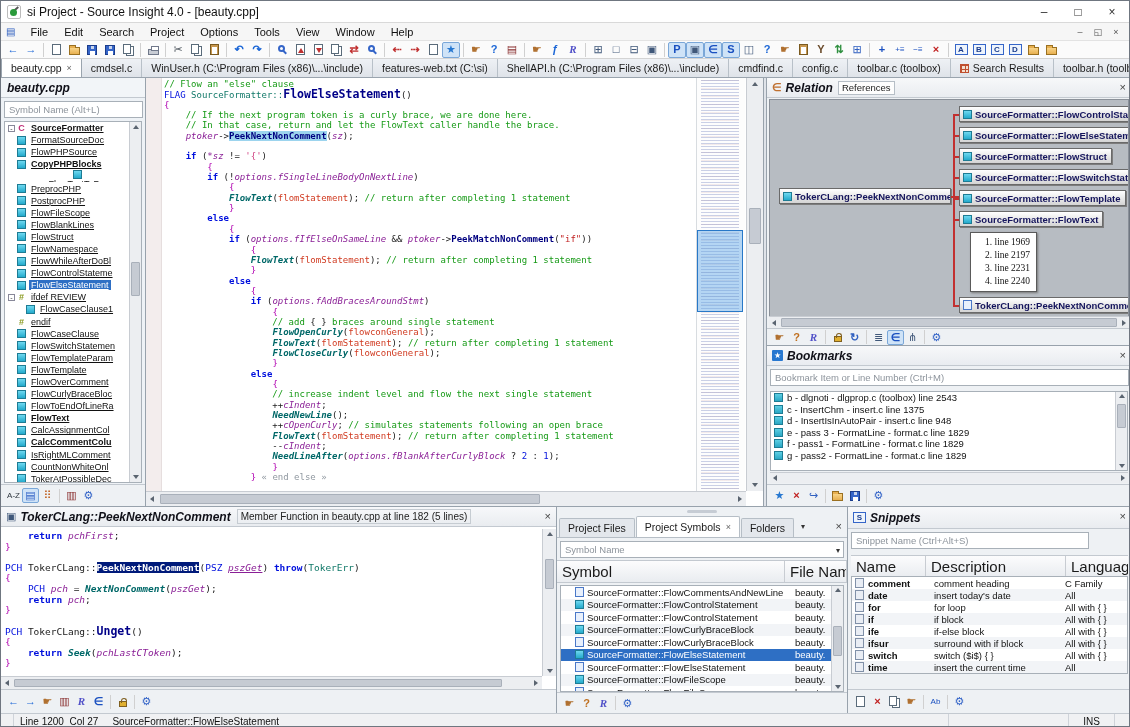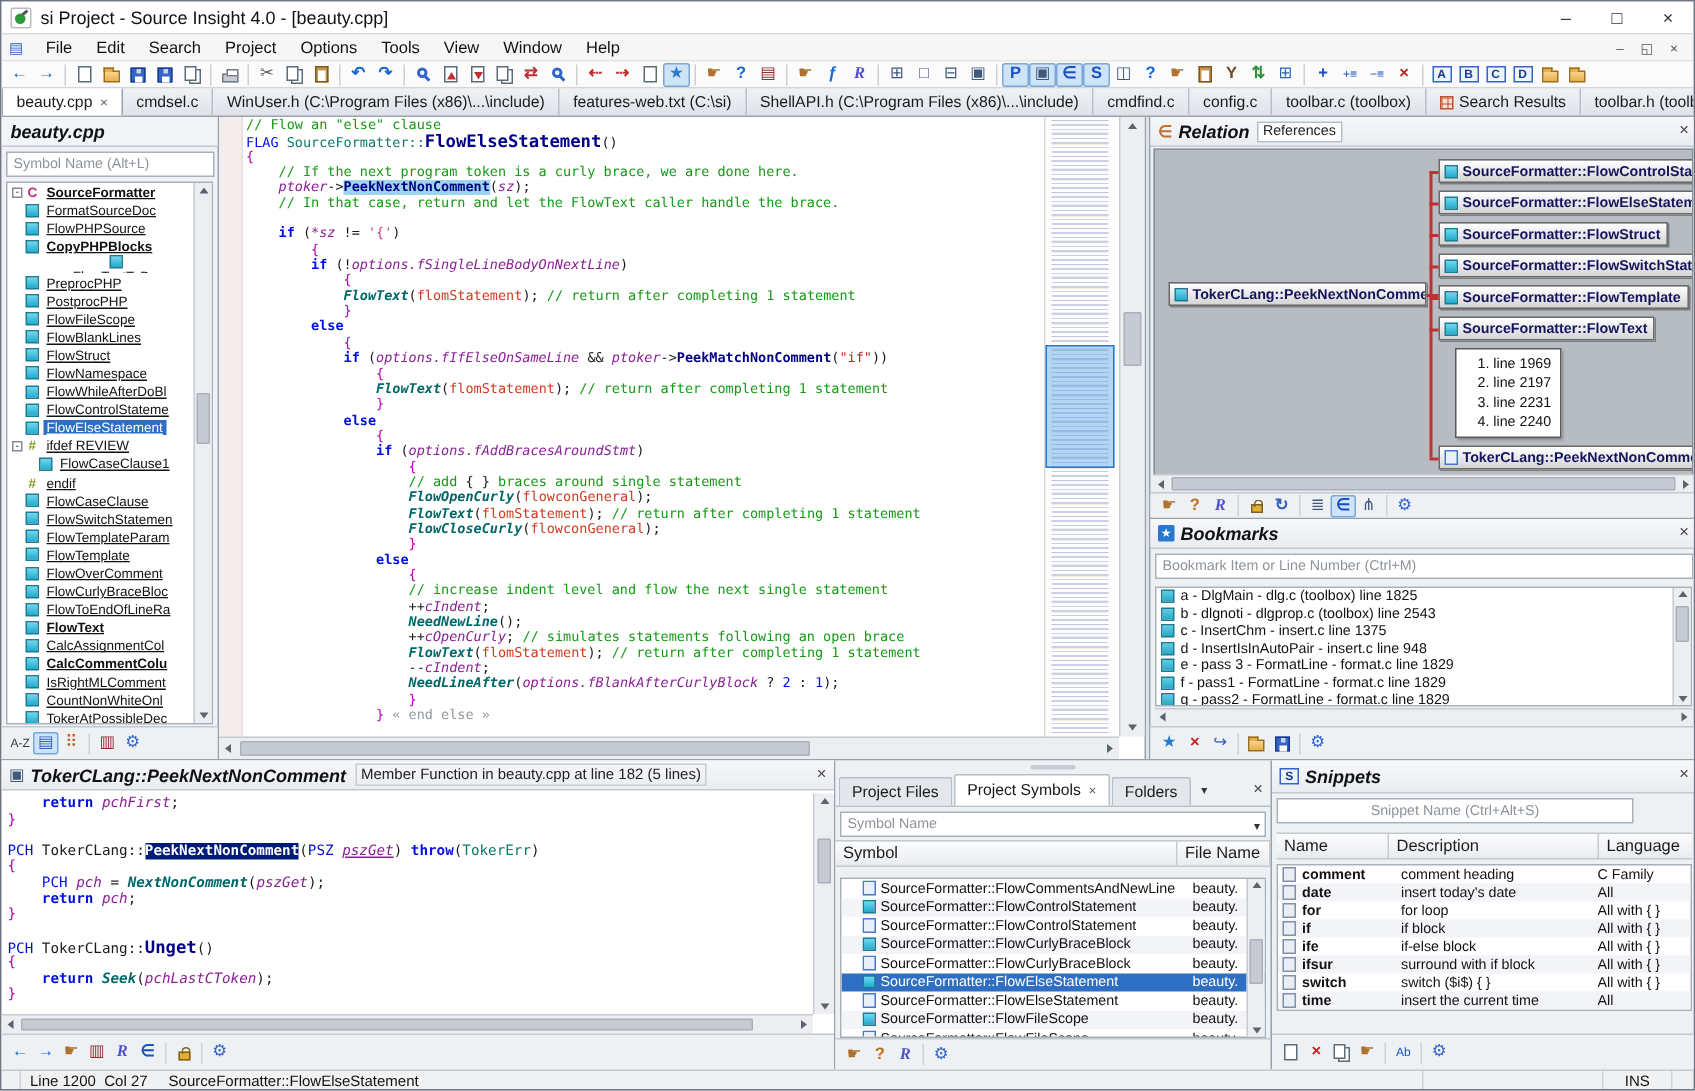--- a/index.html
+++ b/index.html
@@ -60,21 +60,21 @@
 
   
   .phead{height:20px;display:flex;align-items:center;background:linear-gradient(#f7f8fa,#e9ecf0);border-bottom:1px solid #c3c9d0;padding:0 5px;position:relative;}
   .ptitle{font-size:12px;font-weight:bold;font-style:italic;color:#101018;margin-left:4px;white-space:nowrap;}
   .pbadge{font-size:9.5px;color:#222;border:1px solid #b6bec6;background:#fdfdfd;padding:0 3px;margin-left:5px;line-height:12px;}
   .pclose{position:absolute;right:5px;top:3px;font-size:11px;color:#444;}
   .pheadico{font-size:11px;}
   .pinput{display:block;border:1px solid #a8b0b8;background:#fff;font-size:9.5px;font-family:"Liberation Sans",sans-serif;color:#222;padding:2px 4px;outline:none;}
   .pinput::placeholder{color:#8d949c;}
   .ptool{display:flex;align-items:center;padding-left:4px;background:#eef1f4;}
-  .colhead{display:flex;background:linear-gradient(#fcfcfd,#e9ecf0);border:1px solid #c3c9d0;border-left:none;border-right:none;font-size:11px;color:#1a1a1a;}
+  .colhead{display:flex;background:linear-gradient(#fcfcfd,#e9ecf0);border:1px solid #c3c9d0;border-left:none;border-right:none;font-size:15px;color:#1a1a1a;}
   .colhead>div{padding:2px 5px;border-right:1px solid #c8ccd2;overflow:hidden;white-space:nowrap;}
 
   
   .sb{background:#eceef1;position:absolute;}
   .sbv{width:12px;border-left:1px solid #c8ccd2;}
   .sbh{height:12px;border-top:1px solid #c8ccd2;}
   .sbthumb{position:absolute;background:#c6cbd3;border:1px solid #a9b0ba;border-radius:1px;}
   .arr{width:0;height:0;position:absolute;}
   .arr.up{border-left:3px solid transparent;border-right:3px solid transparent;border-bottom:4px solid #5a6470;left:3px;}
   .arr.dn{border-left:3px solid transparent;border-right:3px solid transparent;border-top:4px solid #5a6470;left:3px;}
@@ -127,21 +127,21 @@
   .minimap .mmc{position:absolute;left:4px;right:6px;top:2px;bottom:2px;
      background:repeating-linear-gradient(180deg,rgba(70,90,170,.28) 0 1px,transparent 1px 3px),
                 repeating-linear-gradient(180deg,rgba(160,70,70,.10) 0 1px,transparent 1px 8px);}
   .mmview{position:absolute;left:0;right:2px;top:152px;height:82px;background:rgba(90,165,230,.45);border:1px solid #2878c8;}
 
   
   .relation{position:absolute;left:765px;top:0;width:365px;height:268px;background:#eef1f4;border-left:1px solid #98a2ac;border-bottom:1px solid #98a2ac;}
   .relbody{position:absolute;left:2px;right:2px;top:21px;height:218px;background:#b7bcc2;border:1px solid #8a9099;overflow:hidden;}
   .rnode{position:absolute;height:16px;display:flex;align-items:center;background:linear-gradient(#ffffff,#d4d4d4);border:1px solid #6a6a6a;box-shadow:1px 1px 0 #7d7d7d;padding:0 4px 0 3px;font-size:9.5px;font-weight:bold;color:#14145c;white-space:nowrap;overflow:hidden;}
   .rnode .ic{margin-right:3px;}
-  .rrefs{position:absolute;background:#fff;border:1px solid #5a5a5a;box-shadow:1px 1px 2px #777;font-size:9.5px;color:#111;padding:3px 6px 3px 14px;}
+  .rrefs{position:absolute;background:#fff;border:1px solid #5a5a5a;box-shadow:1px 1px 2px #777;font-size:9.5px;color:#111;padding:3px 6px 3px 14px;font-family:Liberation Serif, serif;}
   .rrefs div{height:13px;line-height:13px;white-space:nowrap;}
   .rline{position:absolute;background:#c23030;}
   .reltool{position:absolute;left:0;bottom:0;width:100%;height:17px;border-top:1px solid #c3c9d0;}
 
   
   .bookmarks{position:absolute;left:765px;top:268px;width:365px;height:160px;background:#eef1f4;border-left:1px solid #98a2ac;}
   .bmlist{position:absolute;left:3px;right:3px;top:45px;height:80px;background:#fff;border:1px solid #a8b0b8;overflow:hidden;}
   .bmrow{display:flex;align-items:center;height:11.5px;font-size:9.5px;color:#111;white-space:nowrap;padding-left:3px;}
   .ic-bm{width:9px;height:9px;background:linear-gradient(#5ecfe4,#2aa7c4);border:1px solid #1d7c94;margin-right:4px;flex:none;}
   .bmtool{position:absolute;left:0;bottom:0;width:100%;height:22px;border-top:1px solid #c3c9d0;}
@@ -593,22 +593,22 @@
         </div>
     </div>
 
     <div class="editor">
       <div class="gutter"></div>
       <div class="codearea" id="edcode">
           <div class="cl"><span class="c-cm">// Flow an "else" clause</span></div>
           <div class="cl"><span class="c-ty">FLAG </span><span class="c-cls">SourceFormatter::</span><span class="c-fnbig">FlowElseStatement</span><span class="c-pl">()</span></div>
           <div class="cl"><span class="c-br">{</span></div>
           <div class="cl"><span class="c-cm">    // If the next program token is a curly brace, we are done here.</span></div>
+          <div class="cl"><span class="c-cm">    // In that case, return and let the FlowText caller handle the brace.</span></div>
           <div class="cl"><span class="c-var">    ptoker</span><span class="c-pl">-&gt;</span><span class="c-hl">PeekNextNonComment</span><span class="c-pl">(</span><span class="c-var">sz</span><span class="c-pl">);</span></div>
-          <div class="cl"><span class="c-cm">    // In that case, return and let the FlowText caller handle the brace.</span></div>
           <div class="cl"><span class="c-pl"> </span></div>
           <div class="cl"><span class="c-kw">    if </span><span class="c-pl">(</span><span class="c-var">*sz</span><span class="c-pl"> != </span><span class="c-chr">'{'</span><span class="c-pl">)</span></div>
           <div class="cl"><span class="c-pl">        </span><span class="c-br">{</span></div>
           <div class="cl"><span class="c-kw">        if </span><span class="c-pl">(!</span><span class="c-var">options.fSingleLineBodyOnNextLine</span><span class="c-pl">)</span></div>
           <div class="cl"><span class="c-pl">            </span><span class="c-br">{</span></div>
           <div class="cl"><span class="c-pl">            </span><span class="c-call">FlowText</span><span class="c-pl">(</span><span class="c-arg">flomStatement</span><span class="c-pl">); </span><span class="c-cm">// return after completing 1 statement</span></div>
           <div class="cl"><span class="c-pl">            </span><span class="c-br">}</span></div>
           <div class="cl"><span class="c-kw">        else</span></div>
           <div class="cl"><span class="c-pl">            </span><span class="c-br">{</span></div>
           <div class="cl"><span class="c-kw">            if </span><span class="c-pl">(</span><span class="c-var">options.fIfElseOnSameLine</span><span class="c-pl"> &amp;&amp; </span><span class="c-var">ptoker</span><span class="c-pl">-&gt;</span><span class="c-fn">PeekMatchNonComment</span><span class="c-pl">(</span><span class="c-str">"if"</span><span class="c-pl">))</span></div>
@@ -750,24 +750,20 @@
     <div class="bookmarks">
       <div class="phead">
         <span style="width:11px;height:11px;background:#2878d0;color:#fff;font-size:8px;display:inline-flex;align-items:center;justify-content:center;border-radius:1px;">★</span>
         <span class="ptitle">Bookmarks</span>
         <span class="pclose">×</span>
       </div>
       <input class="pinput" style="position: absolute; left: 3px; right: 3px; top: 23px; width: 359px;" placeholder="Bookmark Item or Line Number (Ctrl+M)">
       <div class="bmlist" id="bmlist">
           <div class="bmrow">
             <span class="ic-bm"></span>
-            <span>a - DlgMain - dlg.c (toolbox) line 1825</span>
-          </div>
-          <div class="bmrow">
-            <span class="ic-bm"></span>
             <span>b - dlgnoti - dlgprop.c (toolbox) line 2543</span>
           </div>
           <div class="bmrow">
             <span class="ic-bm"></span>
             <span>c - InsertChm - insert.c line 1375</span>
           </div>
           <div class="bmrow">
             <span class="ic-bm"></span>
             <span>d - InsertIsInAutoPair - insert.c line 948</span>
           </div>
@@ -992,21 +988,21 @@
           </span>
         </div>
     </div>
 
     <div class="snippets">
       <div class="phead" style="height:22px;">
         <span class="boxletter">S</span>
         <span class="ptitle">Snippets</span>
         <span class="pclose">×</span>
       </div>
-      <input class="pinput" style="position: absolute; left: 3px; right: 3px; top: 25px; width: 238px; text-align: center;" placeholder="Snippet Name (Ctrl+Alt+S)">
+      <input class="pinput" style="position: absolute; left: 3px; right: 3px; top: 25px; width: 238px;" placeholder="Snippet Name (Ctrl+Alt+S)">
       <div class="colhead" style="position:absolute;left:3px;right:3px;top:48px;">
         <div style="width:75px;">Name</div>
         <div style="flex:1;">Description</div>
         <div style="width:62px;border-right:none;">Language</div>
       </div>
       <div class="srows" id="srows">
           <div class="srow">
             <span class="ic-sn"></span>
             <span class="sn-name">comment</span>
             <span class="sn-desc">comment heading</span>

